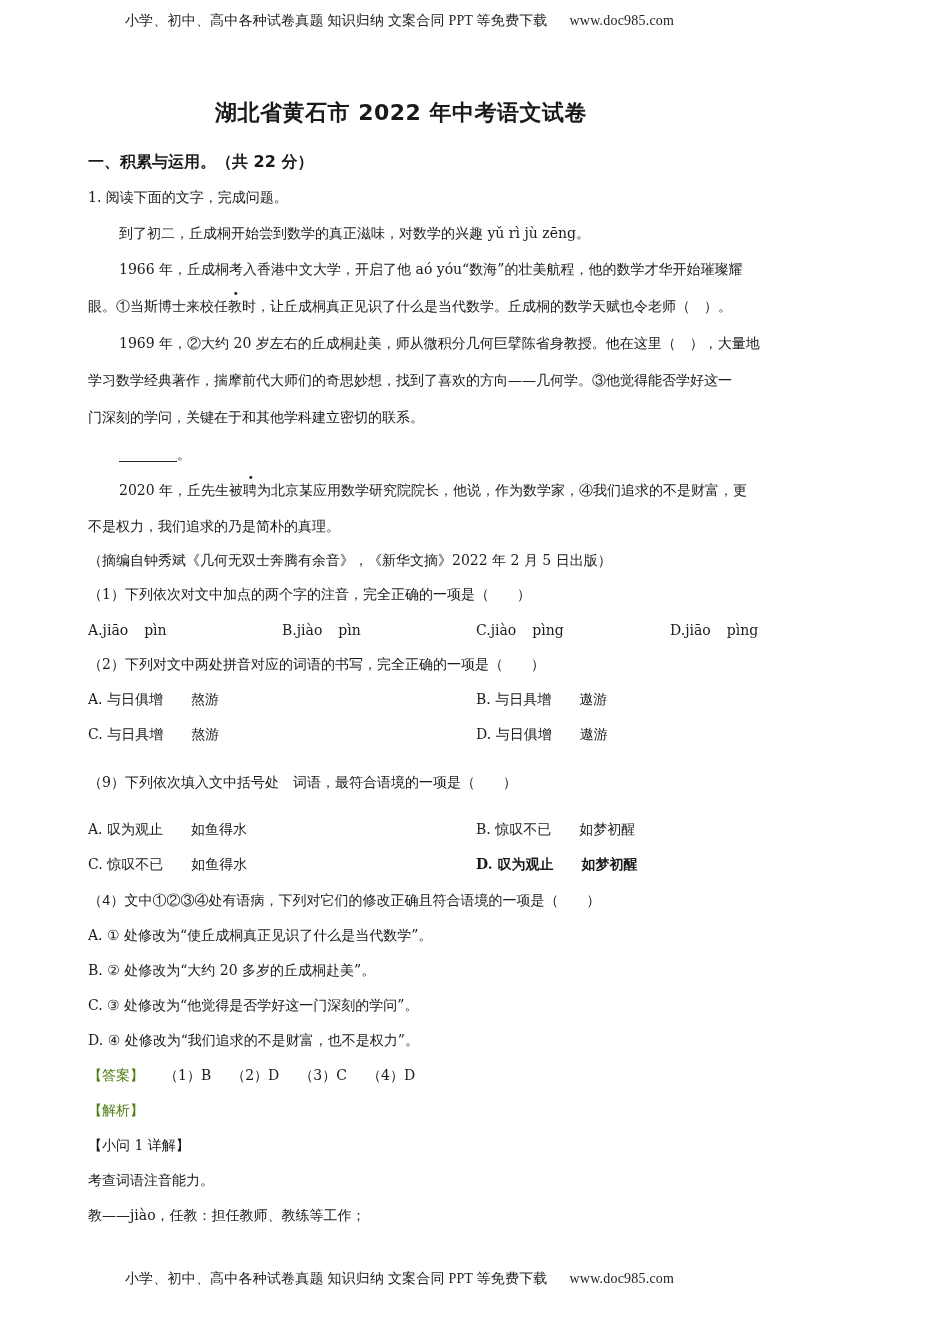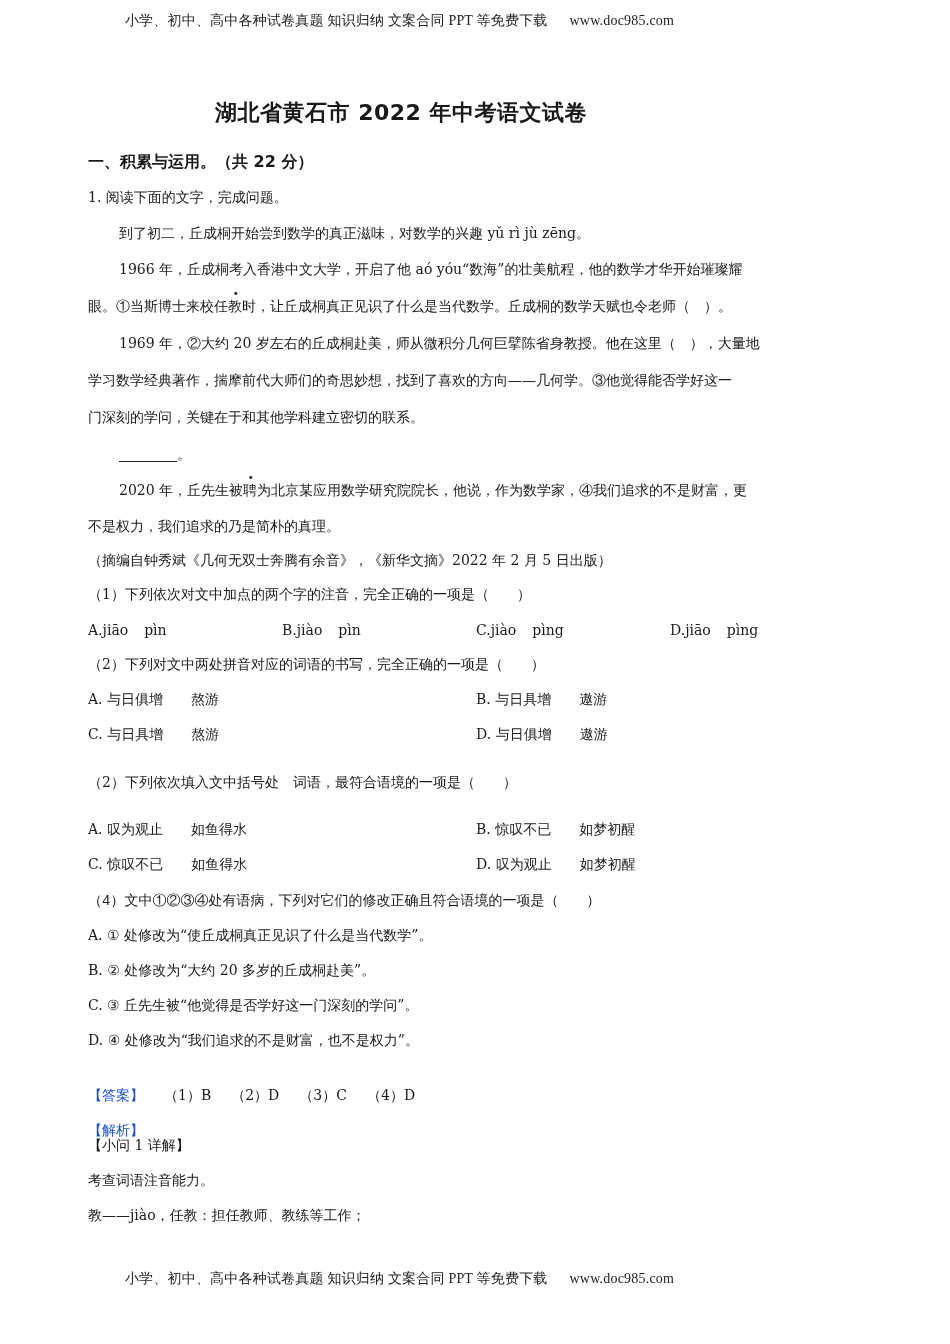--- a/index.html
+++ b/index.html
@@ -11,21 +11,21 @@
   .header { top: 12px; }
   .footer { top: 1270px; }
   .title { position: absolute; top: 98px; left: 0; width: 802px; text-align: center;
            font-size: 22px; font-weight: bold; font-family: "DejaVu Sans", "Liberation Sans", sans-serif; letter-spacing: 0.5px; }
   .line { position: absolute; left: 88px; font-size: 14px; white-space: nowrap; }
   .indent { left: 119px; }
   .sec { font-weight: bold; font-size: 16px; font-family: "DejaVu Sans", "Liberation Sans", sans-serif; }
   .col2 { left: 282px; } .col3 { left: 476px; } .col4 { left: 670px; }
   .word2 { display: inline-block; margin-left: 28px; }
   .pin2 { display: inline-block; margin-left: 16px; }
-  .blue { color: #1d4ed8; margin-top: 20px; }
+  .blue { color: #4d7c0f; }
   .dot { position: relative; }
   .dot::before { content: "·"; position: absolute; top: -14px; left: 5px; font-size: 16px; font-weight: bold; }
   .blank { display: inline-block; width: 58px; border-bottom: 1px solid #222; height: 12px; vertical-align: middle; }
   .ans span { display: inline-block; margin-right: 20px; }
 </style>
 </head>
 <body>
 
 <div class="hf header">
   <span>小学、初中、高中各种试卷真题 知识归纳 文案合同 PPT 等免费下载</span><span class="url">www.doc985.com</span>
@@ -58,30 +58,30 @@
 <div class="line col2" style="top:622px;"><span>B.</span><span>jiào</span><span class="pin2">pìn</span></div>
 <div class="line col3" style="top:622px;"><span>C.</span><span>jiào</span><span class="pin2">pìng</span></div>
 <div class="line col4" style="top:622px;"><span>D.</span><span>jiāo</span><span class="pin2">pìng</span></div>
 
 <div class="line" style="top:656px;">（2）下列对文中两处拼音对应的词语的书写，完全正确的一项是（　　）</div>
 <div class="line" style="top:691px;"><span>A.</span> <span>与日俱增</span><span class="word2">熬游</span></div>
 <div class="line col3" style="top:691px;"><span>B.</span> <span>与日具增</span><span class="word2">遨游</span></div>
 <div class="line" style="top:726px;"><span>C.</span> <span>与日具增</span><span class="word2">熬游</span></div>
 <div class="line col3" style="top:726px;"><span>D.</span> <span>与日俱增</span><span class="word2">遨游</span></div>
 
-<div class="line" style="top:774px;">（2）下列依次填入文中括号处　词语，最符合语境的一项是（　　）</div>
+<div class="line" style="top:774px;">（9）下列依次填入文中括号处　词语，最符合语境的一项是（　　）</div>
 <div class="line" style="top:821px;"><span>A.</span> <span>叹为观止</span><span class="word2">如鱼得水</span></div>
 <div class="line col3" style="top:821px;"><span>B.</span> <span>惊叹不已</span><span class="word2">如梦初醒</span></div>
 <div class="line" style="top:856px;"><span>C.</span> <span>惊叹不已</span><span class="word2">如鱼得水</span></div>
-<div class="line col3" style="top:856px;"><span>D.</span> <span>叹为观止</span><span class="word2">如梦初醒</span></div>
+<div class="line col3" style="top:856px;font-weight:bold;"><span>D.</span> <span>叹为观止</span><span class="word2">如梦初醒</span></div>
 
 <div class="line" style="top:892px;font-family:Liberation Mono, monospace;">（4）文中①②③④处有语病，下列对它们的修改正确且符合语境的一项是（　　）</div>
 <div class="line" style="top:927px;">A. ① 处修改为“使丘成桐真正见识了什么是当代数学”。</div>
 <div class="line" style="top:962px;">B. ② 处修改为“大约 20 多岁的丘成桐赴美”。</div>
-<div class="line" style="top:997px;">C. ③ 丘先生被“他觉得是否学好这一门深刻的学问”。</div>
+<div class="line" style="top:997px;">C. ③ 处修改为“他觉得是否学好这一门深刻的学问”。</div>
 <div class="line" style="top:1032px;">D. ④ 处修改为“我们追求的不是财富，也不是权力”。</div>
 
 <div class="line ans" style="top:1067px;">
   <span class="blue">【答案】</span><span>（1）B</span><span>（2）D</span><span>（3）C</span><span>（4）D</span>
 </div>
 <div class="line blue" style="top:1102px;">【解析】</div>
 <div class="line" style="top:1137px;">【小问 1 详解】</div>
 <div class="line" style="top:1172px;">考查词语注音能力。</div>
 <div class="line" style="top:1207px;">教——jiào，任教：担任教师、教练等工作；</div>
 

